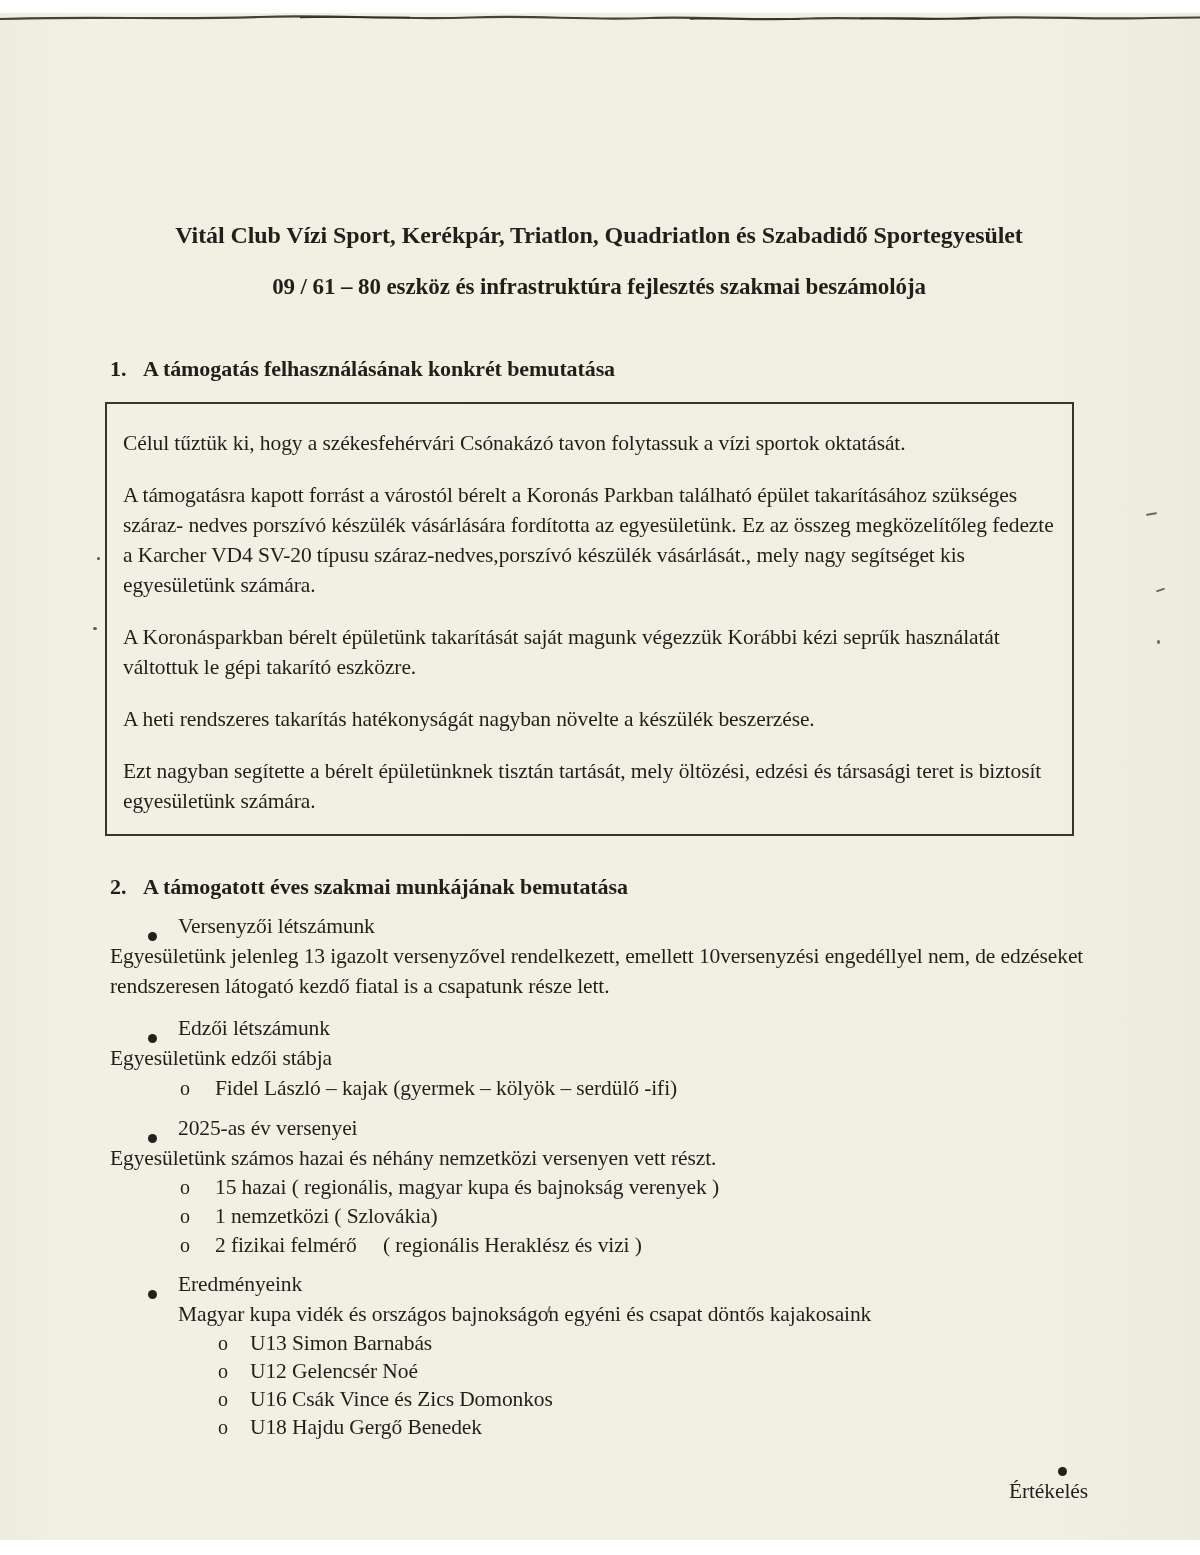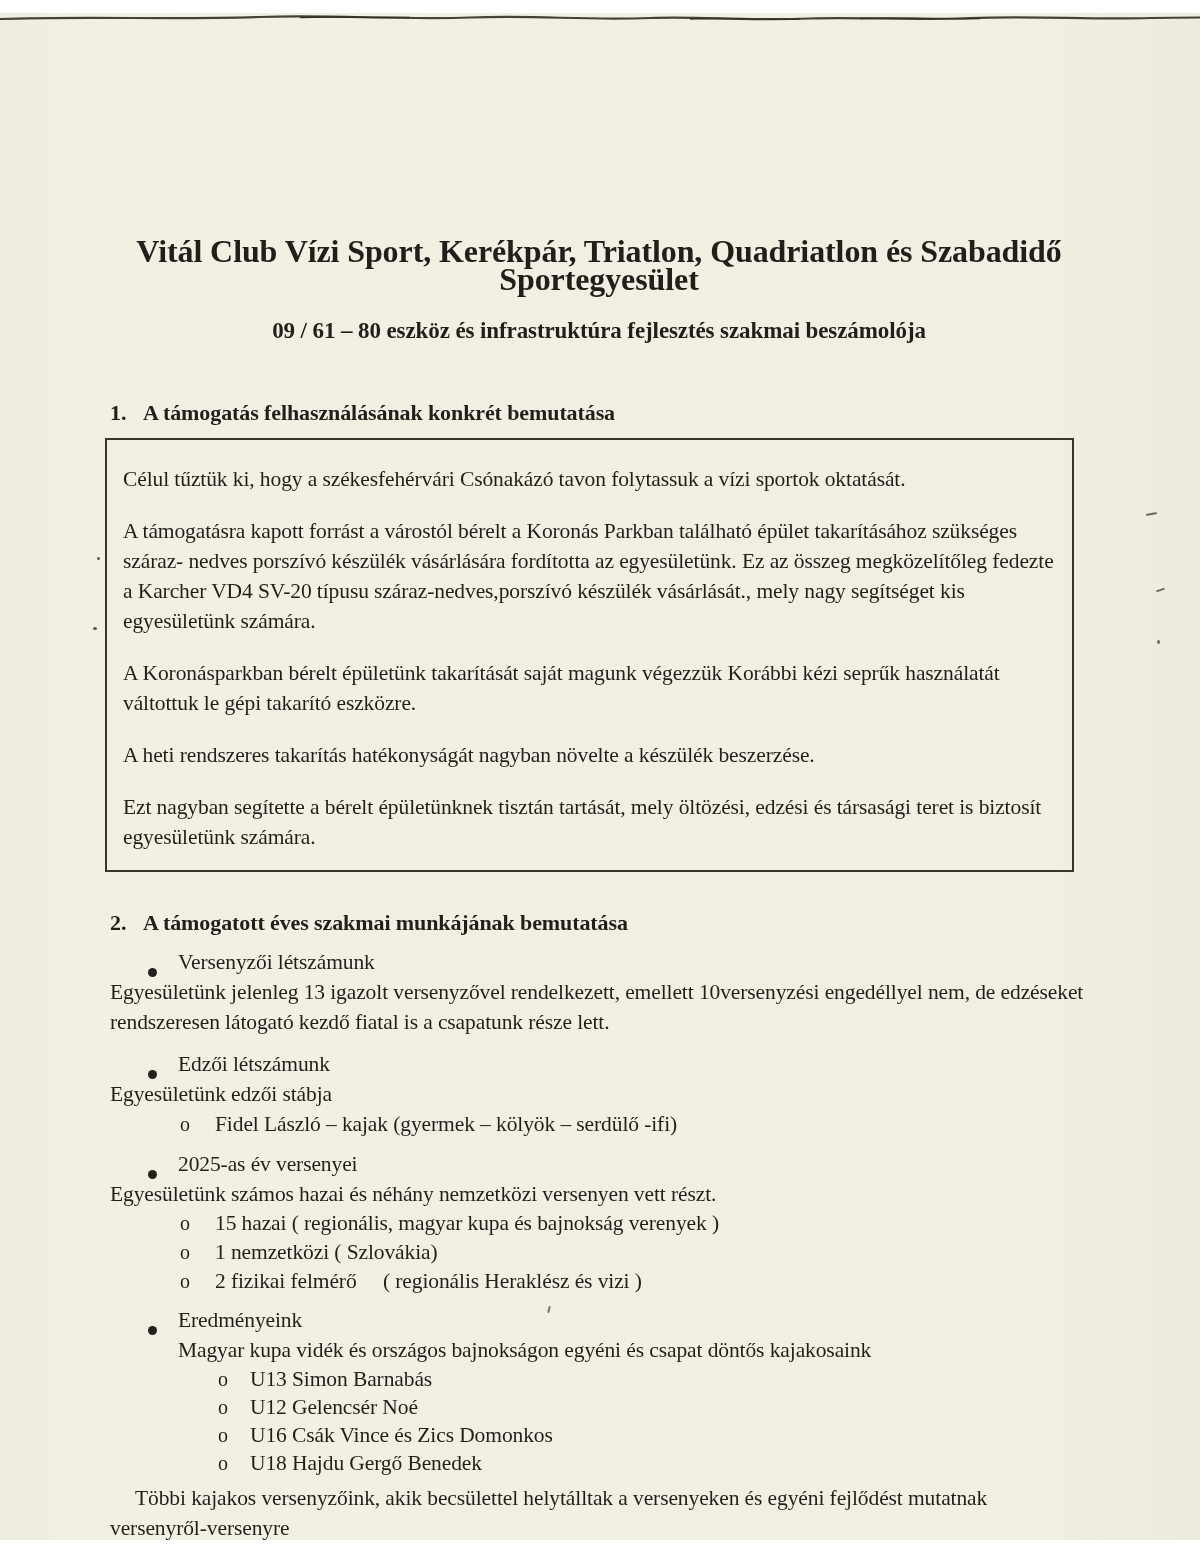--- a/index.html
+++ b/index.html
@@ -29,23 +29,23 @@
   }
   .content {
     position: relative;
     margin: 0 112px 0 110px;
     padding-top: 208px;
     font-size: 21.5px;
     line-height: 30px;
     letter-spacing: -0.1px;
   }
   .doc-title {
-    margin: 16px;
+    margin: 0;
     text-align: center;
-    font-size: 32px;
+    font-size: 24px;
     line-height: 28px;
     font-weight: bold;
   }
   .doc-subtitle {
     margin: 24px 0 12px 0;
     text-align: center;
     font-size: 23px;
     line-height: 27px;
     font-weight: bold;
   }
@@ -53,21 +53,21 @@
     display: flex;
     font-weight: bold;
     font-size: 22px;
     line-height: 26px;
   }
   .sec-heading.first { margin-top: 56px; }
   .sec-heading.second { margin-top: 38px; }
   .sec-num { width: 33px; flex: none; }
   .box {
     box-sizing: border-box;
-    margin: 12px 0 0 -5px;
+    margin: 20px 0 0 -5px;
     width: 969px;
     border: 2px solid #38352f;
     padding: 24px 18px 18px 16px;
   }
   .box p { margin: 0 0 22px 0; }
   .box p:last-child { margin-bottom: 0; }
 
   .bullet-row {
     display: flex;
     padding-left: 38px;
@@ -197,21 +197,20 @@
       </div>
       <div class="sub-row deep">
         <span class="o-marker">o</span>
         <span class="sub-label">U16 Csák Vince és Zics Domonkos</span>
       </div>
       <div class="sub-row deep">
         <span class="o-marker">o</span>
         <span class="sub-label">U18 Hajdu Gergő Benedek</span>
       </div>
 
-      <p class="closing-par">Többi kajakos versenyzőink, akik becsülettel helytálltak a versenyeken és egyéni fejlődést mutatnak versenyről-versenyre</p>
 
       <div class="bullet-row eval-row">
         <span class="bullet-dot"></span>
         <span>Értékelés</span>
       </div>
 
     </div>
   </div>
 
   <div class="artifact a-dash1"></div>

